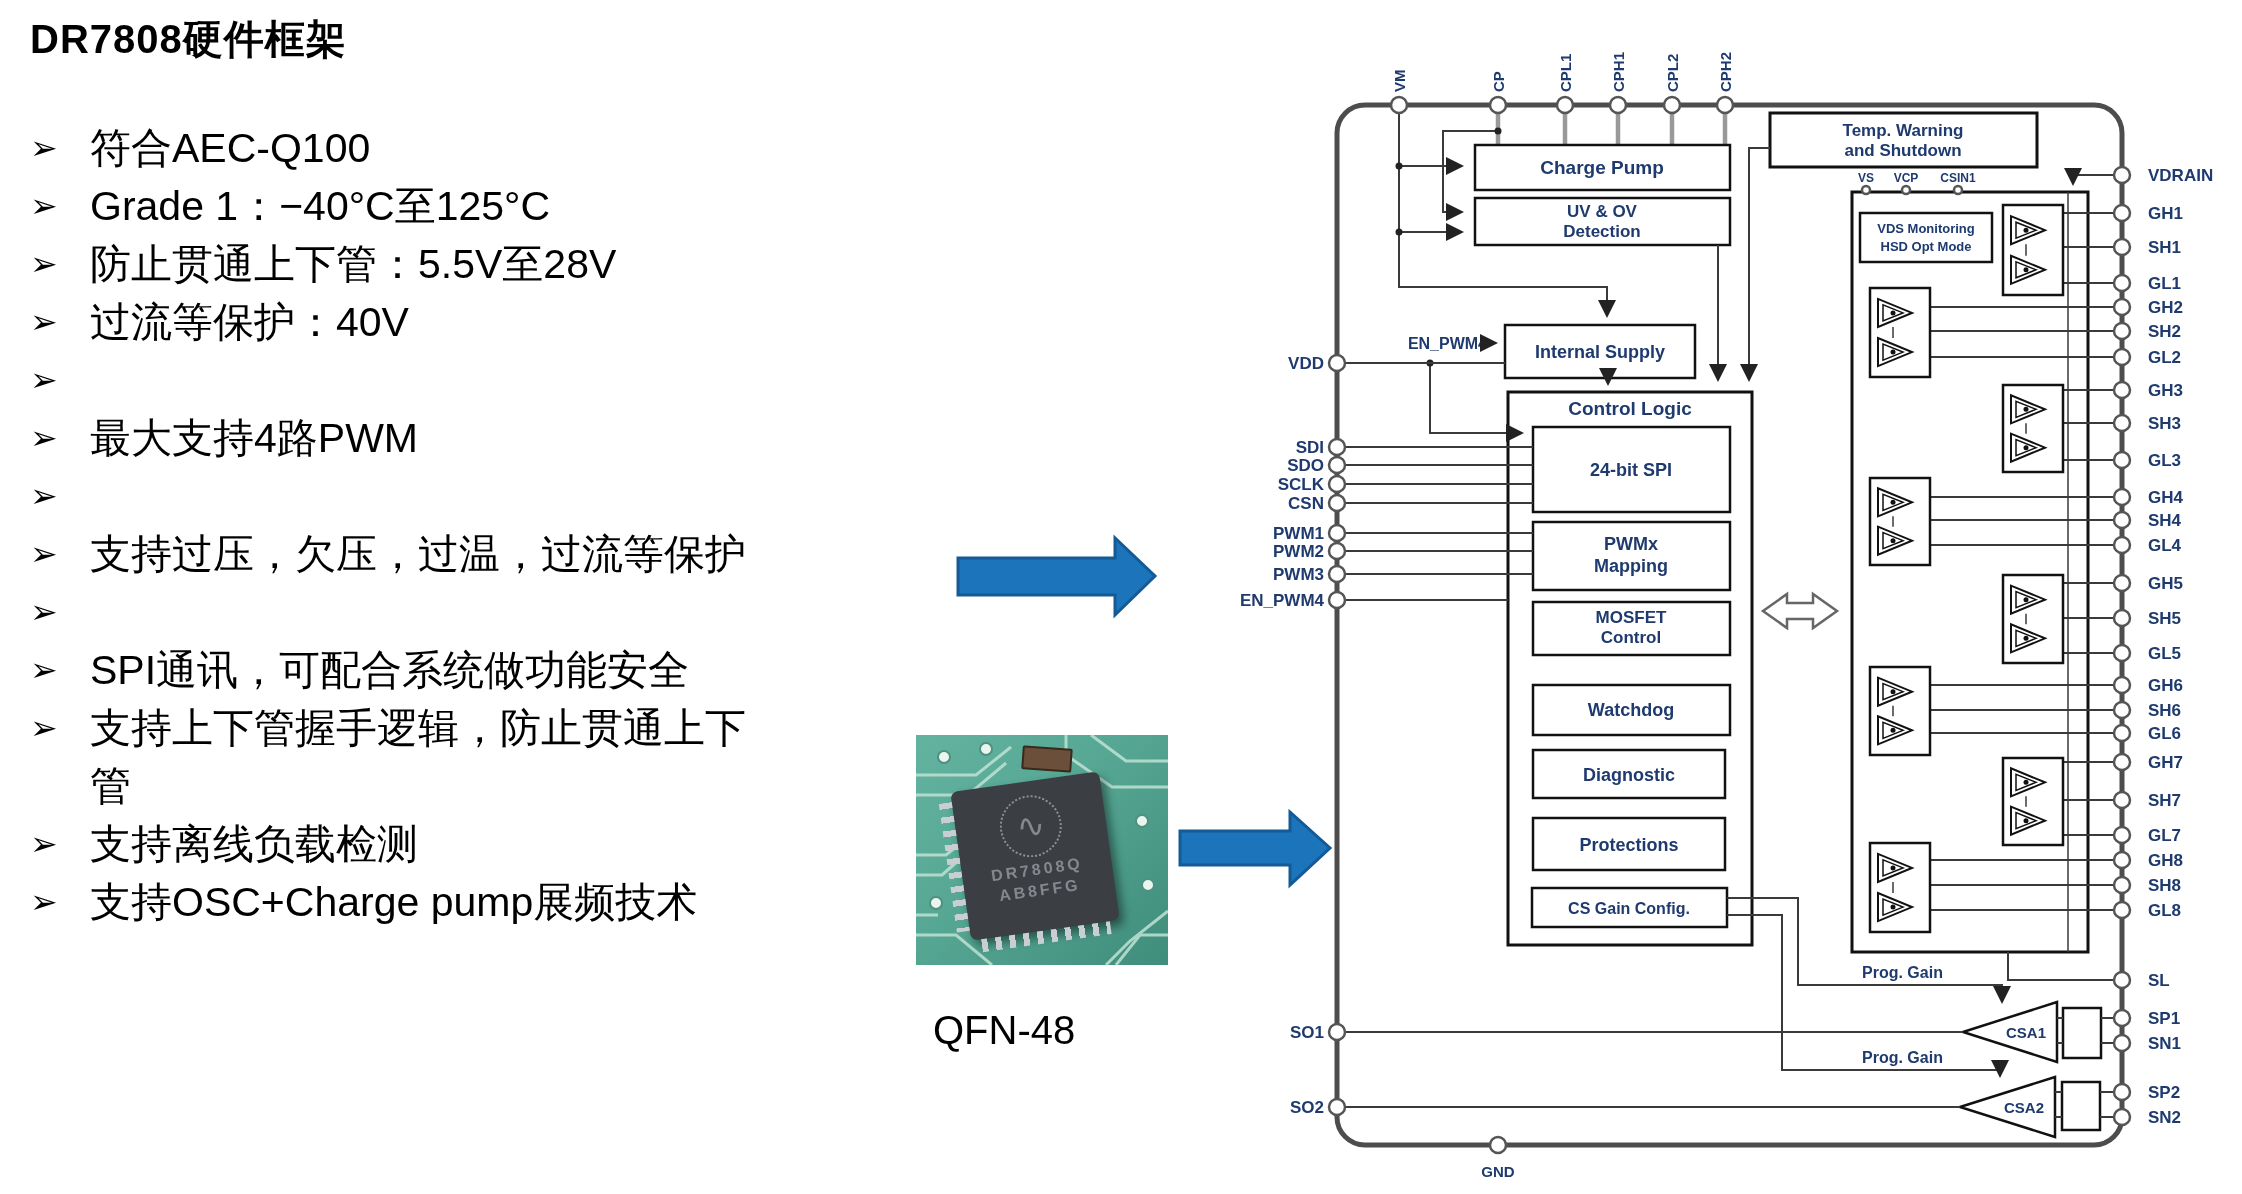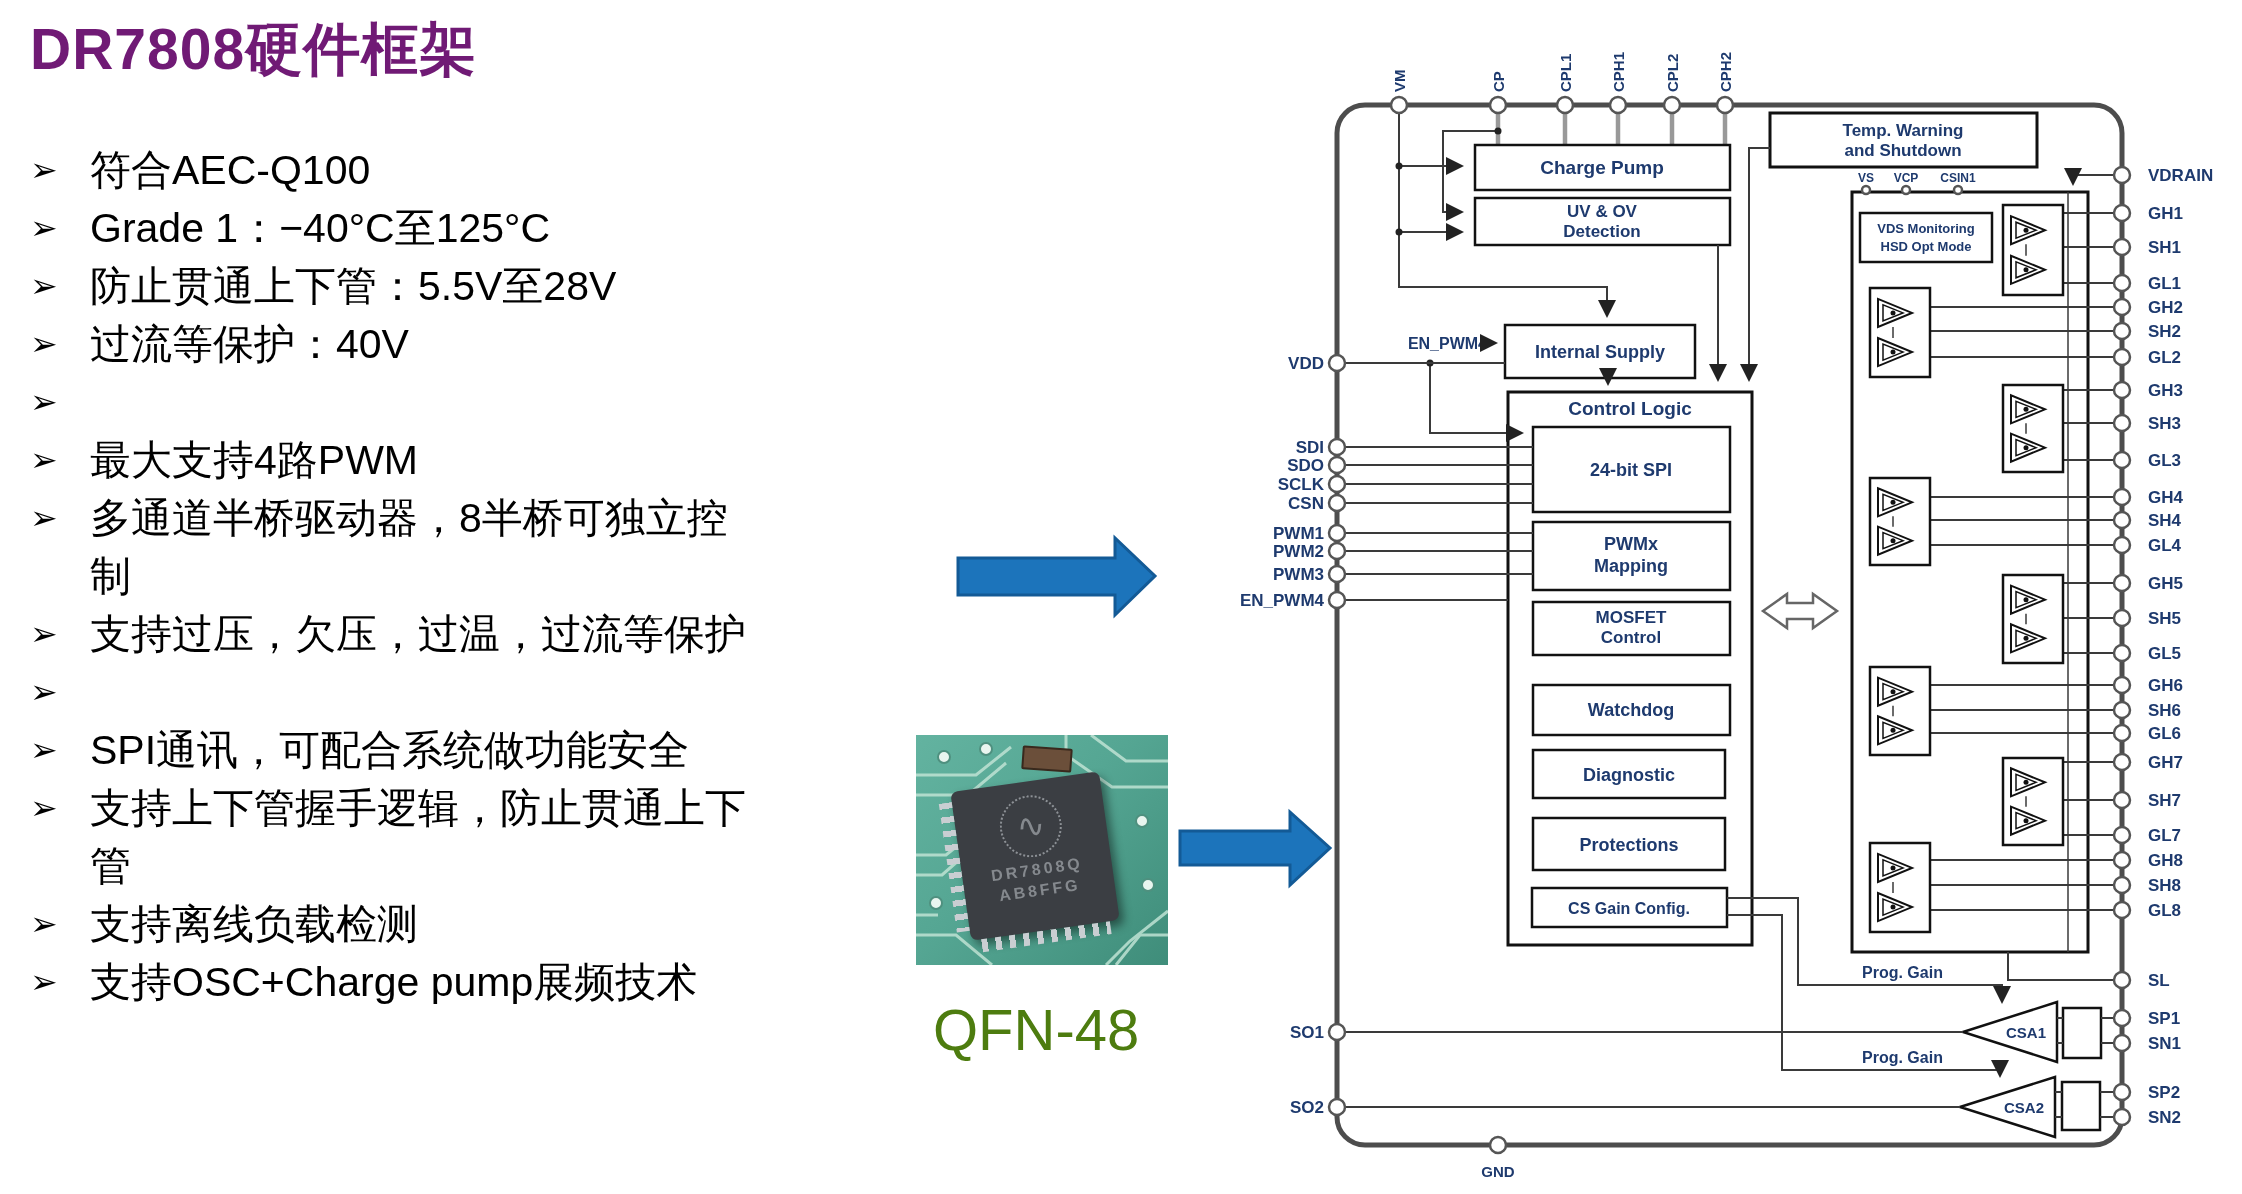--- a/index.html
+++ b/index.html
@@ -1,20 +1,20 @@
 <!DOCTYPE html>
 <html style="--arrow-blue: #1C74BB; --arrow-blue-dark: #135A96; --diagram-text: #1E3A6E; --pcb-green: #55A693; --chip-gray: #3B3E43;"><head>
 <meta charset="utf-8">
 <style>
   html,body{margin:0;padding:0;background:#fff;}
   .canvas{position:relative;width:2242px;height:1194px;background:#fff;overflow:hidden;
           font-family:"Liberation Sans",sans-serif;}
   
   .left{position:absolute;left:30px;top:12px;width:900px;}
-  .title{font-size:57px;font-weight:bold;color:#701a75;margin:0;letter-spacing:1px;}
+  .title{font-size:40px;font-weight:bold;color:#000000;margin:0;letter-spacing:1px;}
   .flist{margin-top:52px;}
   .bullet{display:flex;align-items:flex-start;font-size:41px;line-height:58px;color:#000;}
   .bmark{flex:0 0 60px;font-size:33px;line-height:58px;color:#000;}
   .btext{width:656px;}
   
   .photo{position:absolute;left:916px;top:735px;width:252px;height:230px;overflow:hidden;
          background:linear-gradient(135deg,#63b3a0 0%,var(--pcb-green,#55A693) 45%,#3f8d7a 100%);}
   .photo svg{position:absolute;left:0;top:0;}
   .res{position:absolute;left:106px;top:12px;width:46px;height:20px;background:#6b4f3a;
        border:2px solid #39291d;transform:rotate(4deg);border-radius:2px;}
@@ -22,21 +22,21 @@
         border-radius:7px;transform:rotate(-8deg);box-shadow:4px 6px 10px rgba(0,0,0,.45);}
   .chip .logo{width:58px;height:58px;border:2px dotted #8d9196;border-radius:50%;
         margin:14px auto 2px auto;text-align:center;font-size:34px;color:#85898e;line-height:56px;}
   .chip .mark{text-align:center;color:#85898e;font-size:16px;font-weight:bold;letter-spacing:3px;
         line-height:21px;}
   .pins-b{position:absolute;left:10px;right:10px;bottom:-13px;height:13px;
         background:repeating-linear-gradient(90deg,#c9ced2 0 6px,transparent 6px 14px);}
   .pins-l{position:absolute;top:10px;bottom:10px;left:-13px;width:13px;
         background:repeating-linear-gradient(180deg,#c9ced2 0 6px,transparent 6px 14px);}
   
-  .pkg{position:absolute;left:933px;top:1000px;font-size:58px;line-height:60px;color:#4d7c0f;}
+  .pkg{position:absolute;left:933px;top:1000px;font-size:40px;line-height:60px;color:#000000;}
   
   svg.diagram{position:absolute;left:0;top:0;}
   svg.diagram text{font-family:"Liberation Sans",sans-serif;fill:var(--diagram-text,#1E3A6E);font-weight:bold;}
   .t19{font-size:19px;} .t18{font-size:18px;} .t17{font-size:17px;} .t16{font-size:16px;}
   .t15{font-size:15px;} .t13{font-size:13px;} .t12{font-size:12px;}
   .ln{stroke:#3a3a3a;stroke-width:2;fill:none;}
   .gln{stroke:#999;stroke-width:4.5;fill:none;}
   .box{fill:#fff;stroke:#111;stroke-width:2.5;}
   .box3{fill:#fff;stroke:#111;stroke-width:3;}
   .pinc{fill:#fff;stroke:#555;stroke-width:2.5;}
@@ -68,21 +68,20 @@
         </div>
         <div class="bullet">
           <span class="bmark">➢</span>
         </div>
         <div class="bullet">
           <span class="bmark">➢</span>
           <span class="btext">最大支持4路PWM</span>
         </div>
         <div class="bullet">
           <span class="bmark">➢</span>
-          <span class="btext">多通道半桥驱动器，8半桥可独立控制</span>
         </div>
         <div class="bullet">
           <span class="bmark">➢</span>
           <span class="btext">支持过压，欠压，过温，过流等保护</span>
         </div>
         <div class="bullet">
           <span class="bmark">➢</span>
         </div>
         <div class="bullet">
           <span class="bmark">➢</span>

